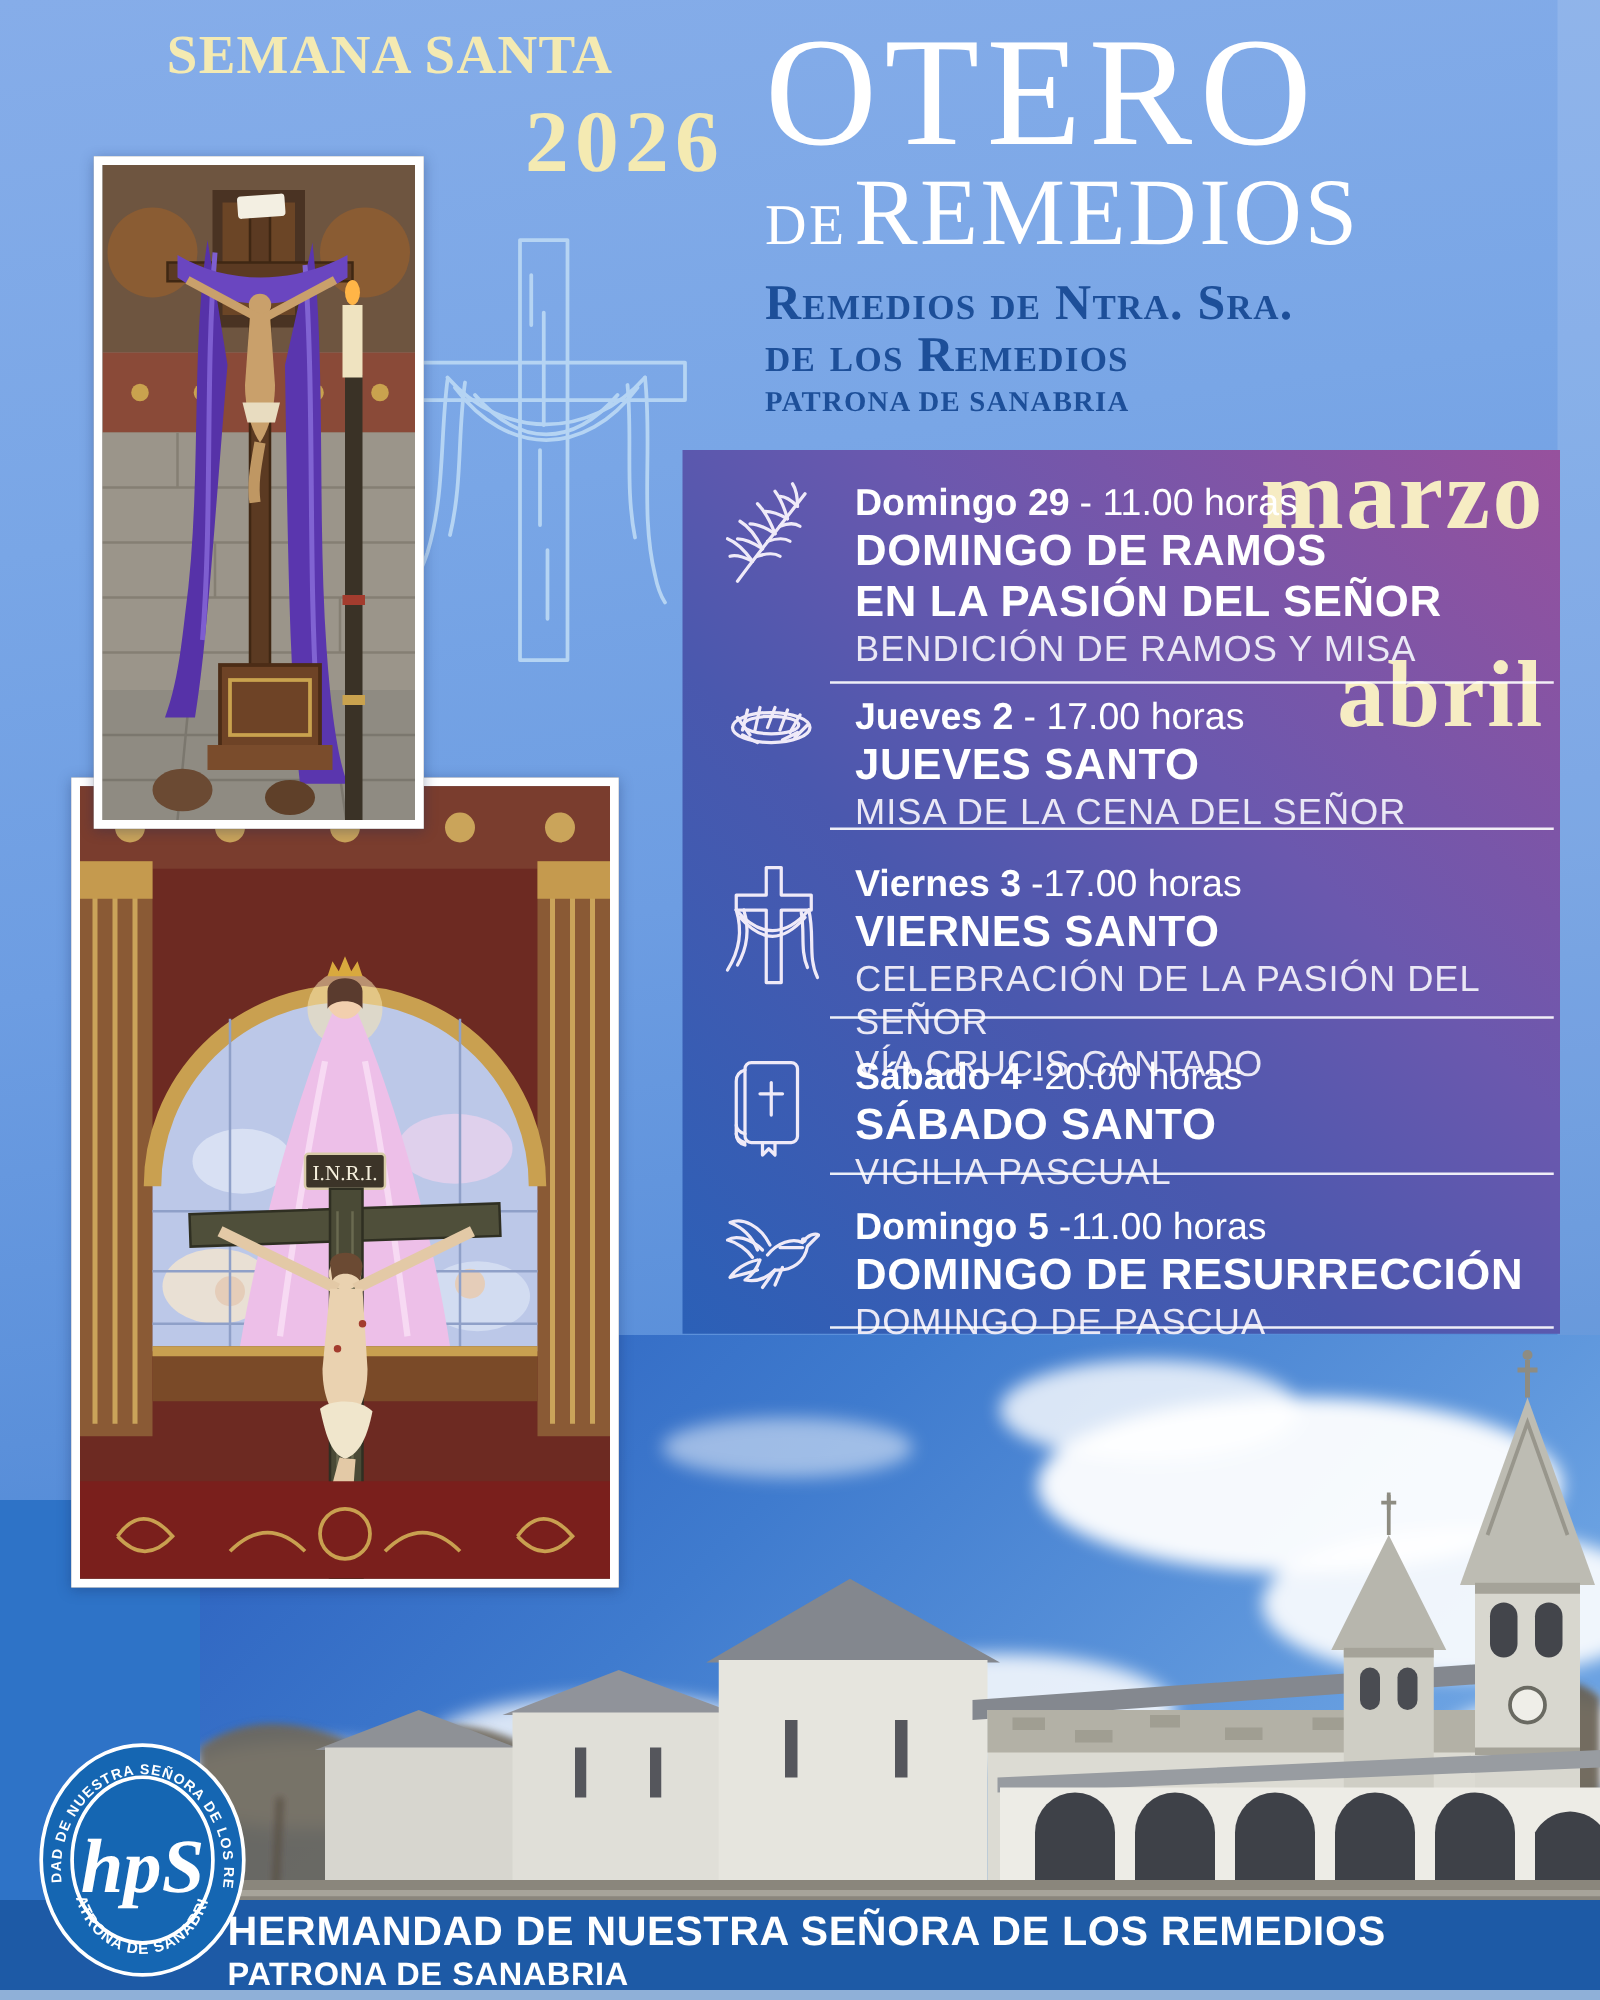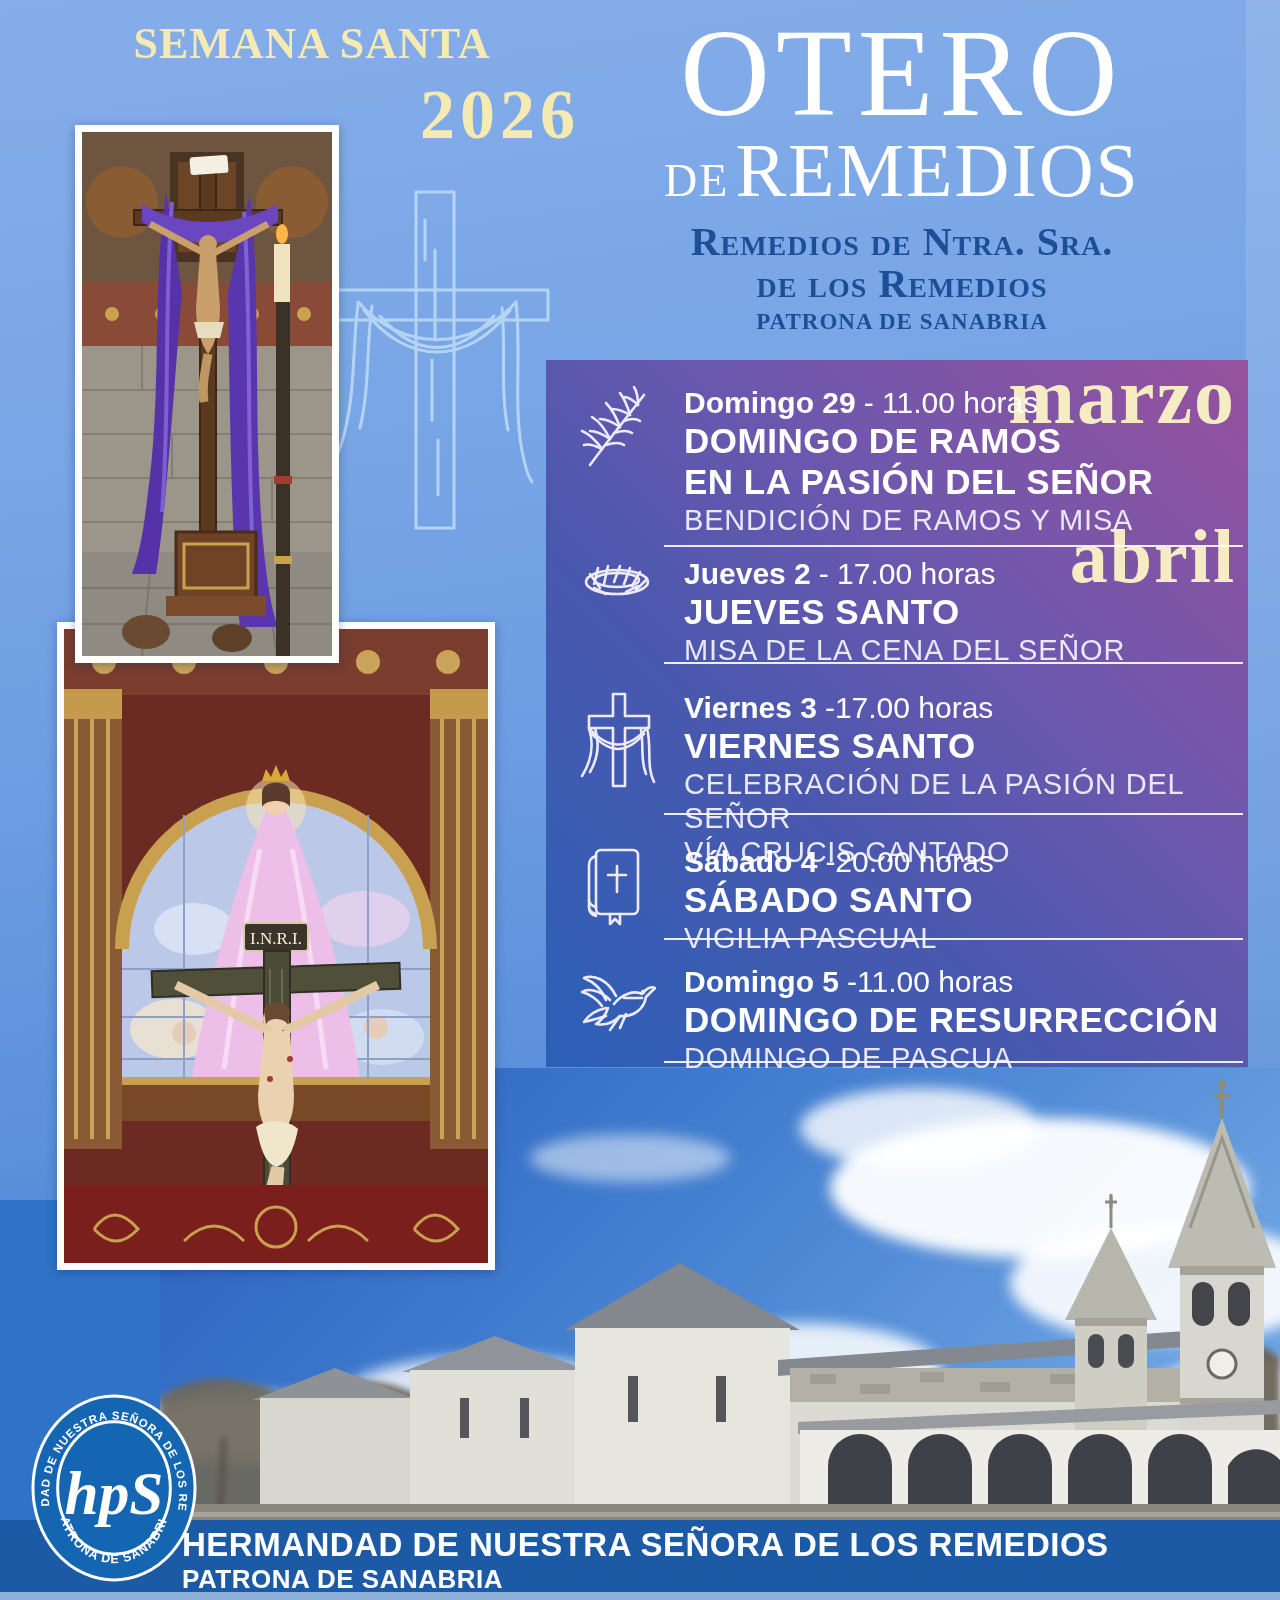--- a/index.html
+++ b/index.html
@@ -7,21 +7,21 @@
     position:relative;width:1280px;height:1600px;overflow:hidden;
     font-family:"Liberation Sans",sans-serif;
     background:linear-gradient(172deg,#86ade9 0%,#79a6e6 25%,#6d9de2 45%,#5b90da 65%,#4583d2 82%,#3376c9 100%);
   }
   .right-light{position:absolute;left:1246px;top:0;width:34px;height:1070px;background:rgba(255,255,255,.12);}
   
   .title-left{position:absolute;left:38px;top:22px;width:548px;text-align:center;color:#f4eab2;
     font-family:"Liberation Serif",serif;font-weight:700;line-height:1;}
   .title-left .semana{font-size:44px;letter-spacing:1px;}
   .title-left .year{font-size:70px;letter-spacing:5px;text-align:right;padding-right:6px;margin-top:14px;}
-  .title-right{position:absolute;left:612px;top:12px;width:580px;text-align:center;
+  .title-right{position:absolute;left:612px;top:12px;width:580px;
     font-family:"Liberation Serif",serif;color:#fff;line-height:1;}
   .title-right .otero{font-size:124px;letter-spacing:6px;font-weight:400;}
   .title-right .line2{margin-top:-4px;}
   .title-right .de{font-size:46px;letter-spacing:2px;margin-right:6px;}
   .title-right .sanabria{font-size:76px;letter-spacing:2px;}
   .subtitle{color:#1d4f99;font-weight:700;font-variant:small-caps;}
   .sub1{margin-top:14px;font-size:40px;letter-spacing:1px;}
   .sub2{margin-top:2px;font-size:40px;letter-spacing:1px;}
   .sub3{margin-top:6px;font-size:23px;letter-spacing:1px;font-variant:normal;}
   

